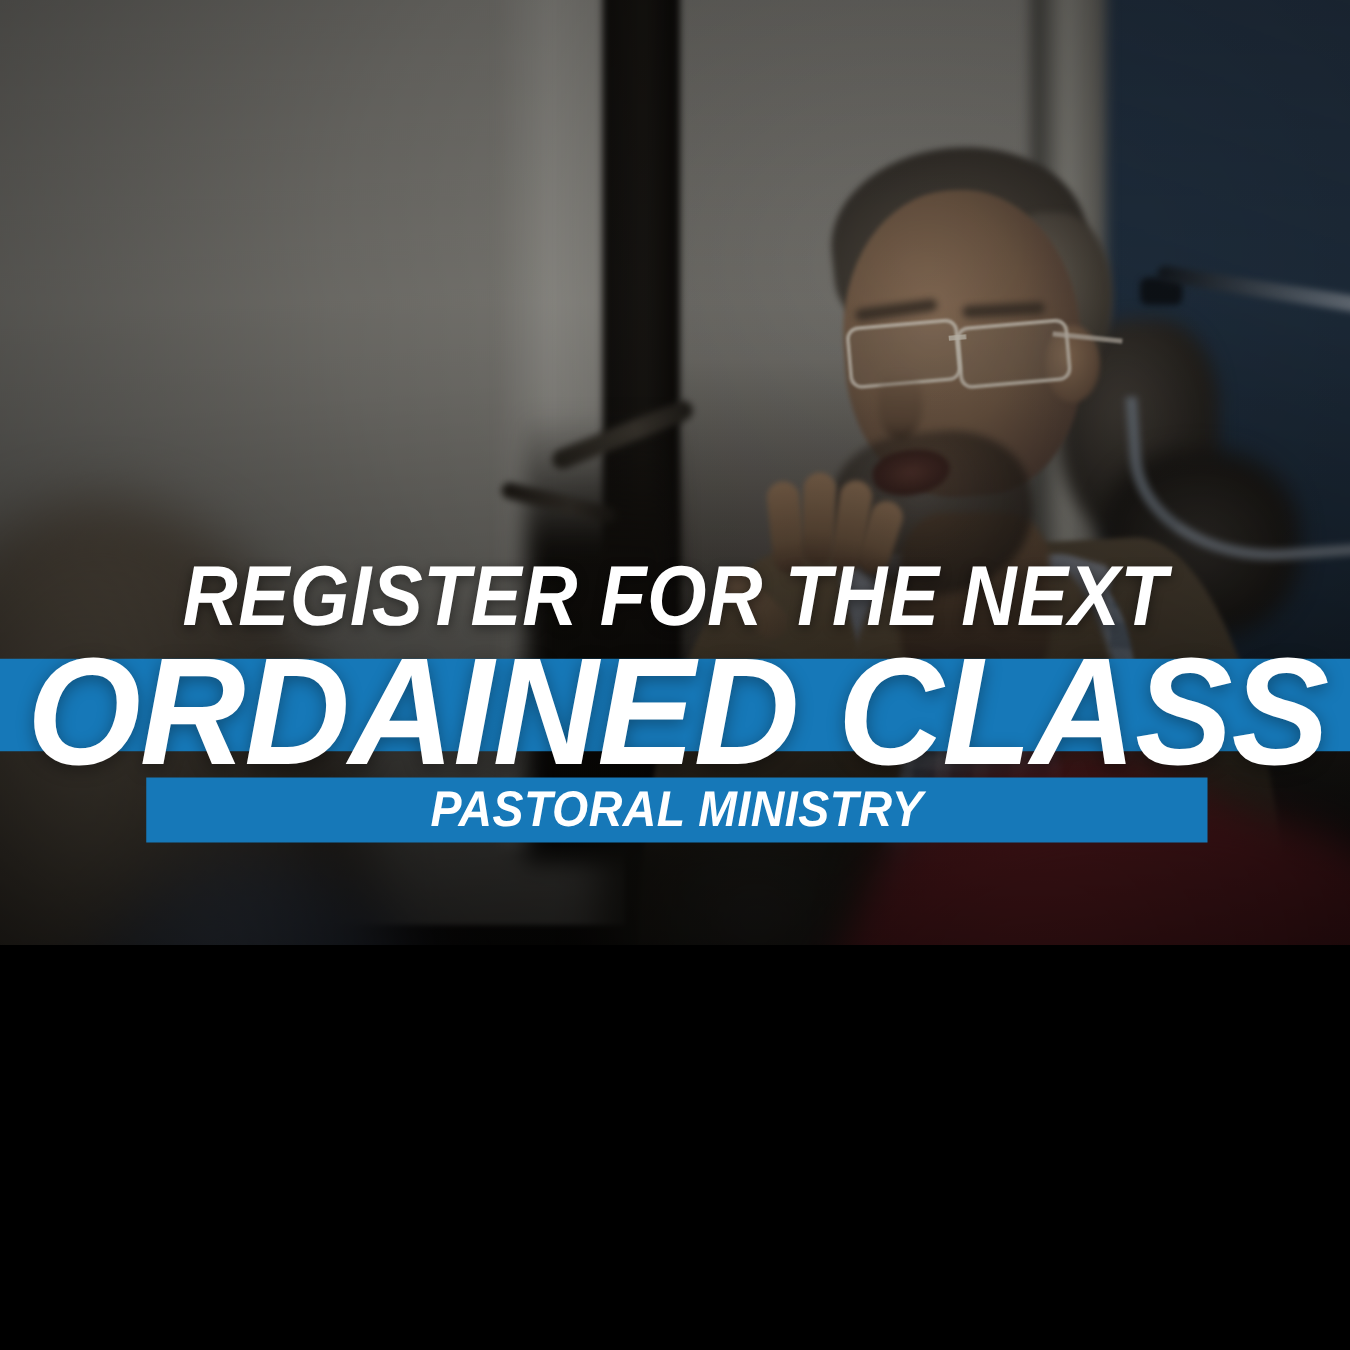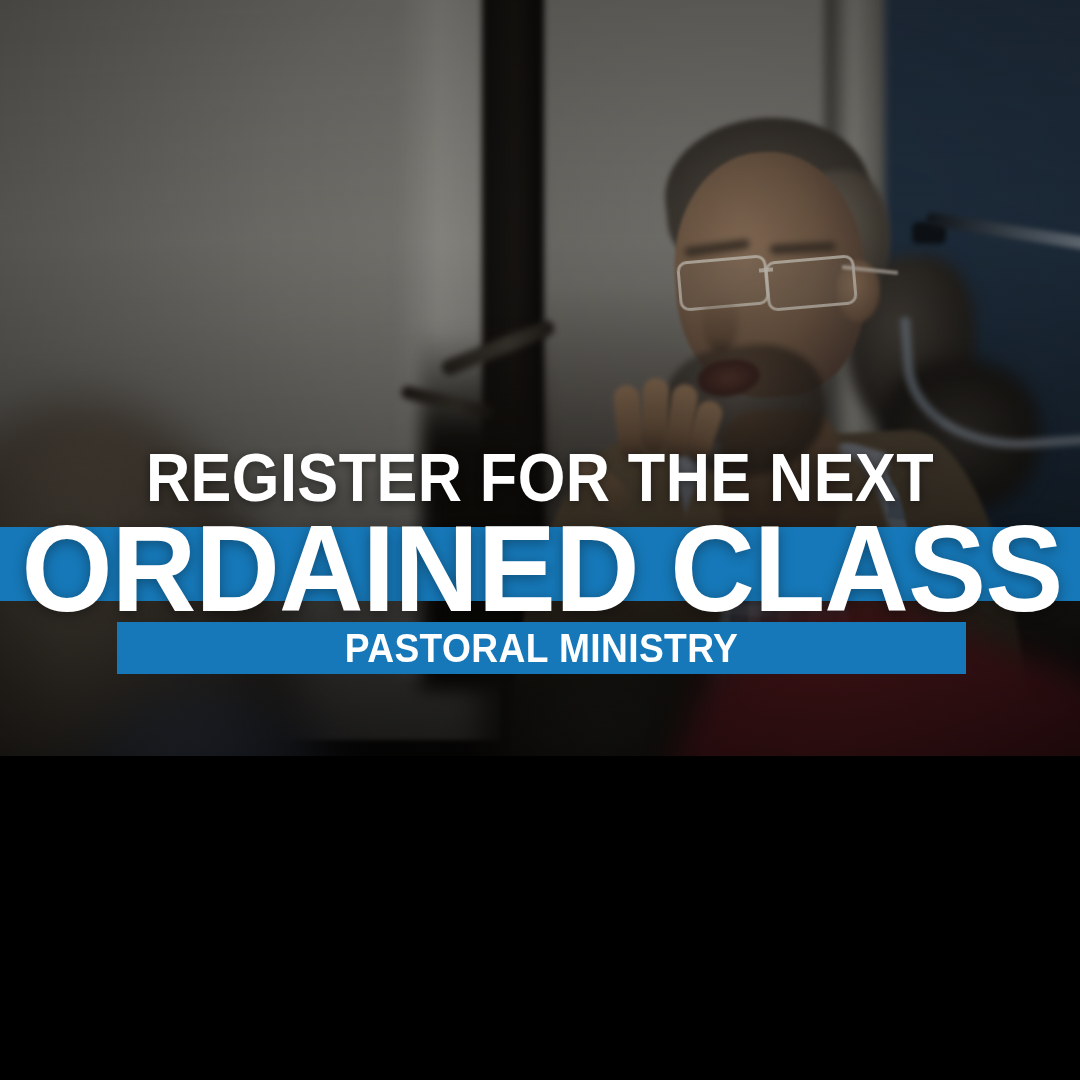--- a/index.html
+++ b/index.html
@@ -8,20 +8,21 @@
     background: #000;
   }
   #poster {
     position: relative;
     width: 1080px;
     height: 756px;
     overflow: hidden;
     font-family: "Liberation Sans", sans-serif;
     background: #737373;
     user-select: none;
+    font-style: italic;
   }
 
   
   .photo {
     position: absolute;
     inset: 0;
     overflow: hidden;
   }
 
   

